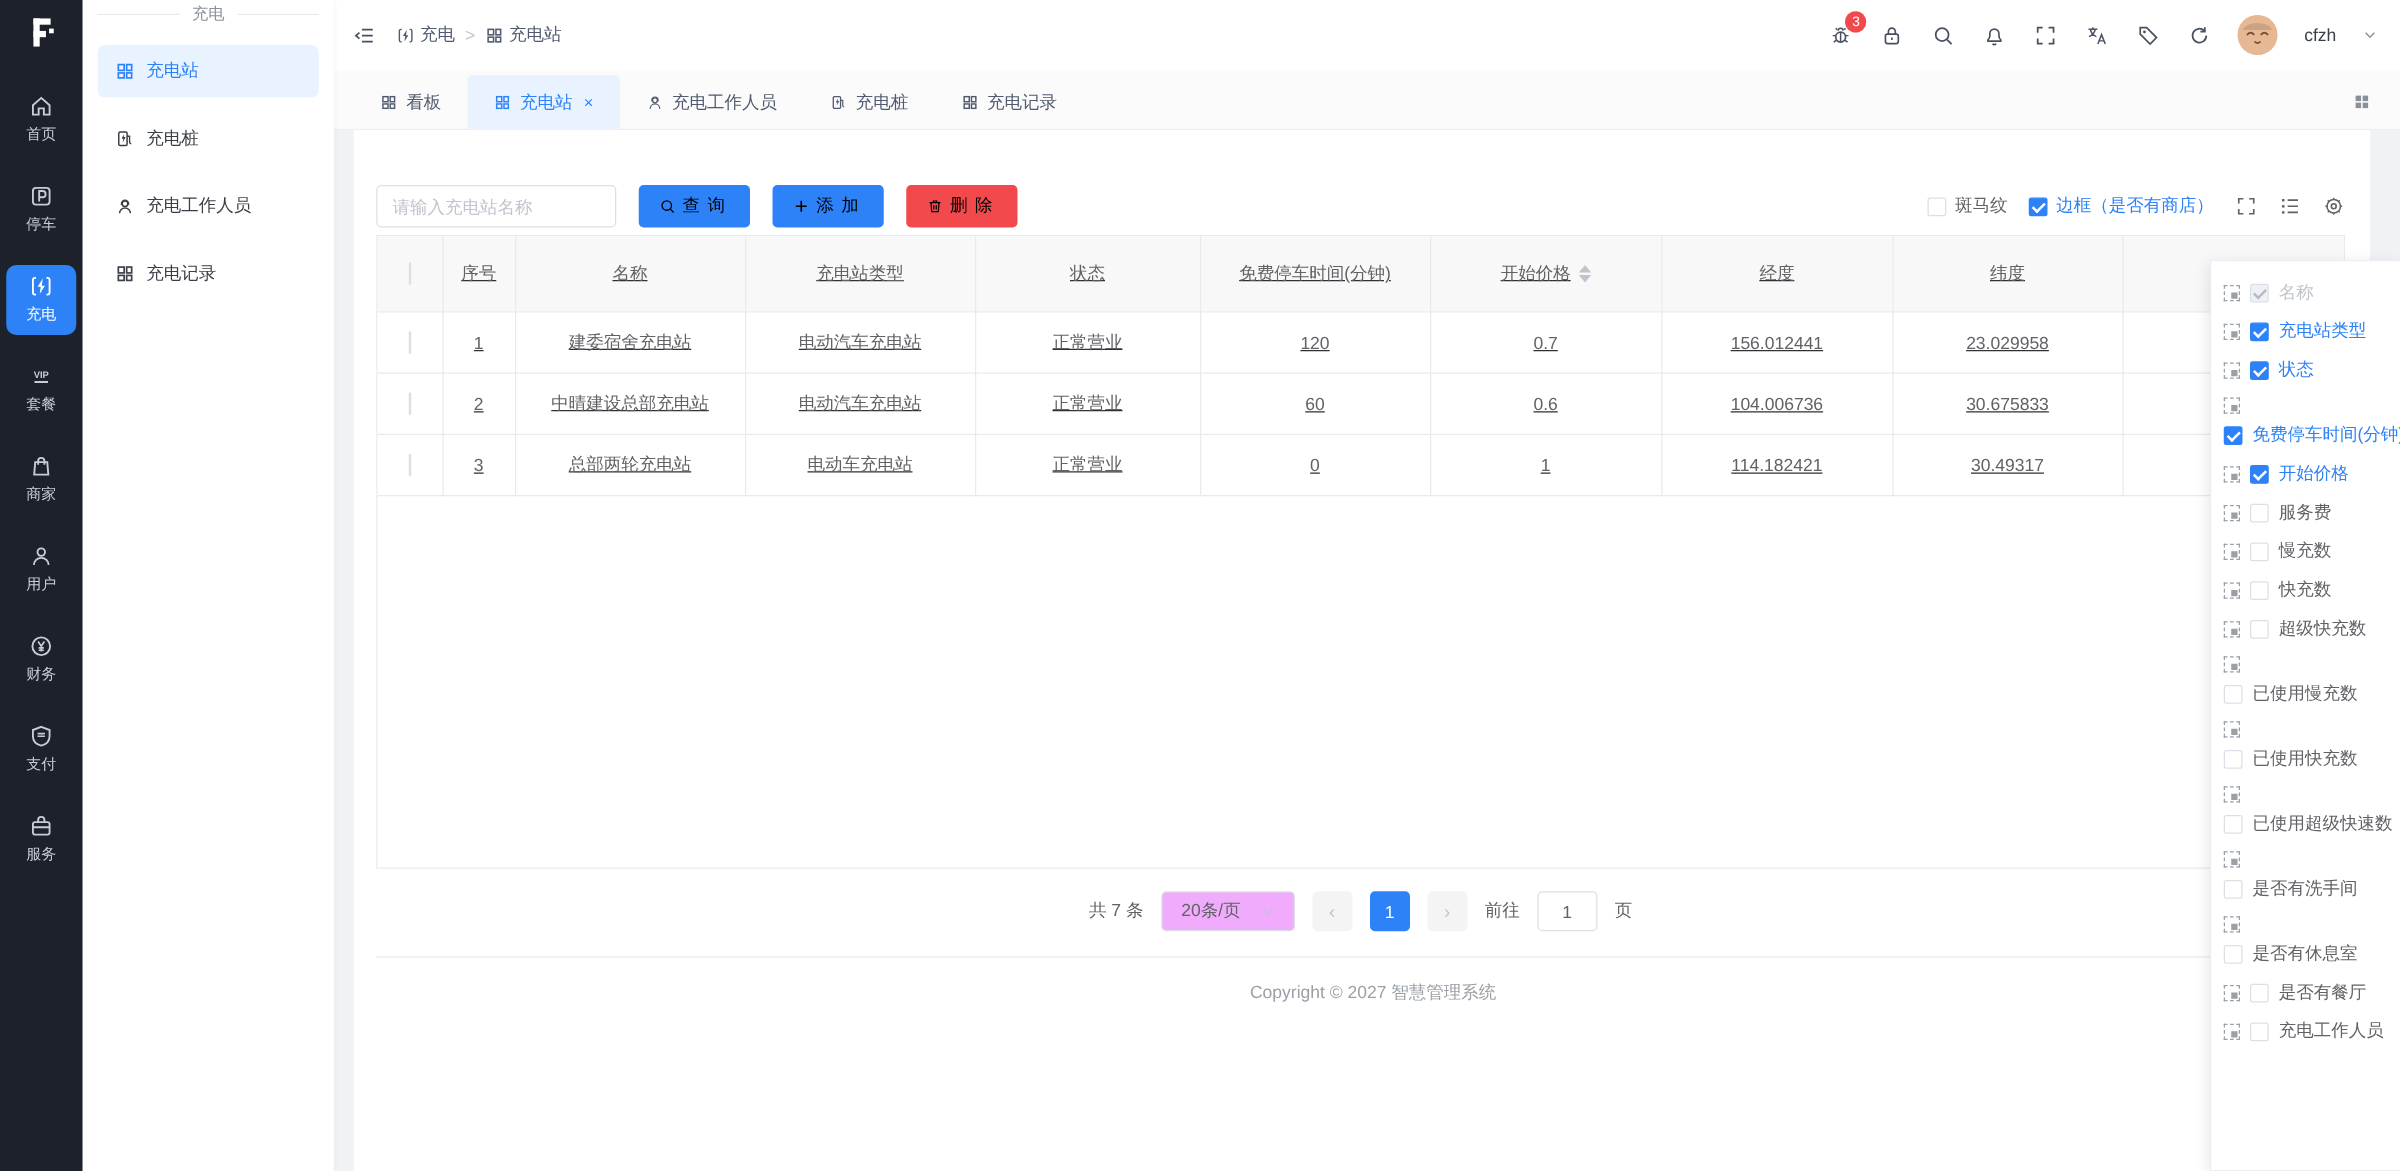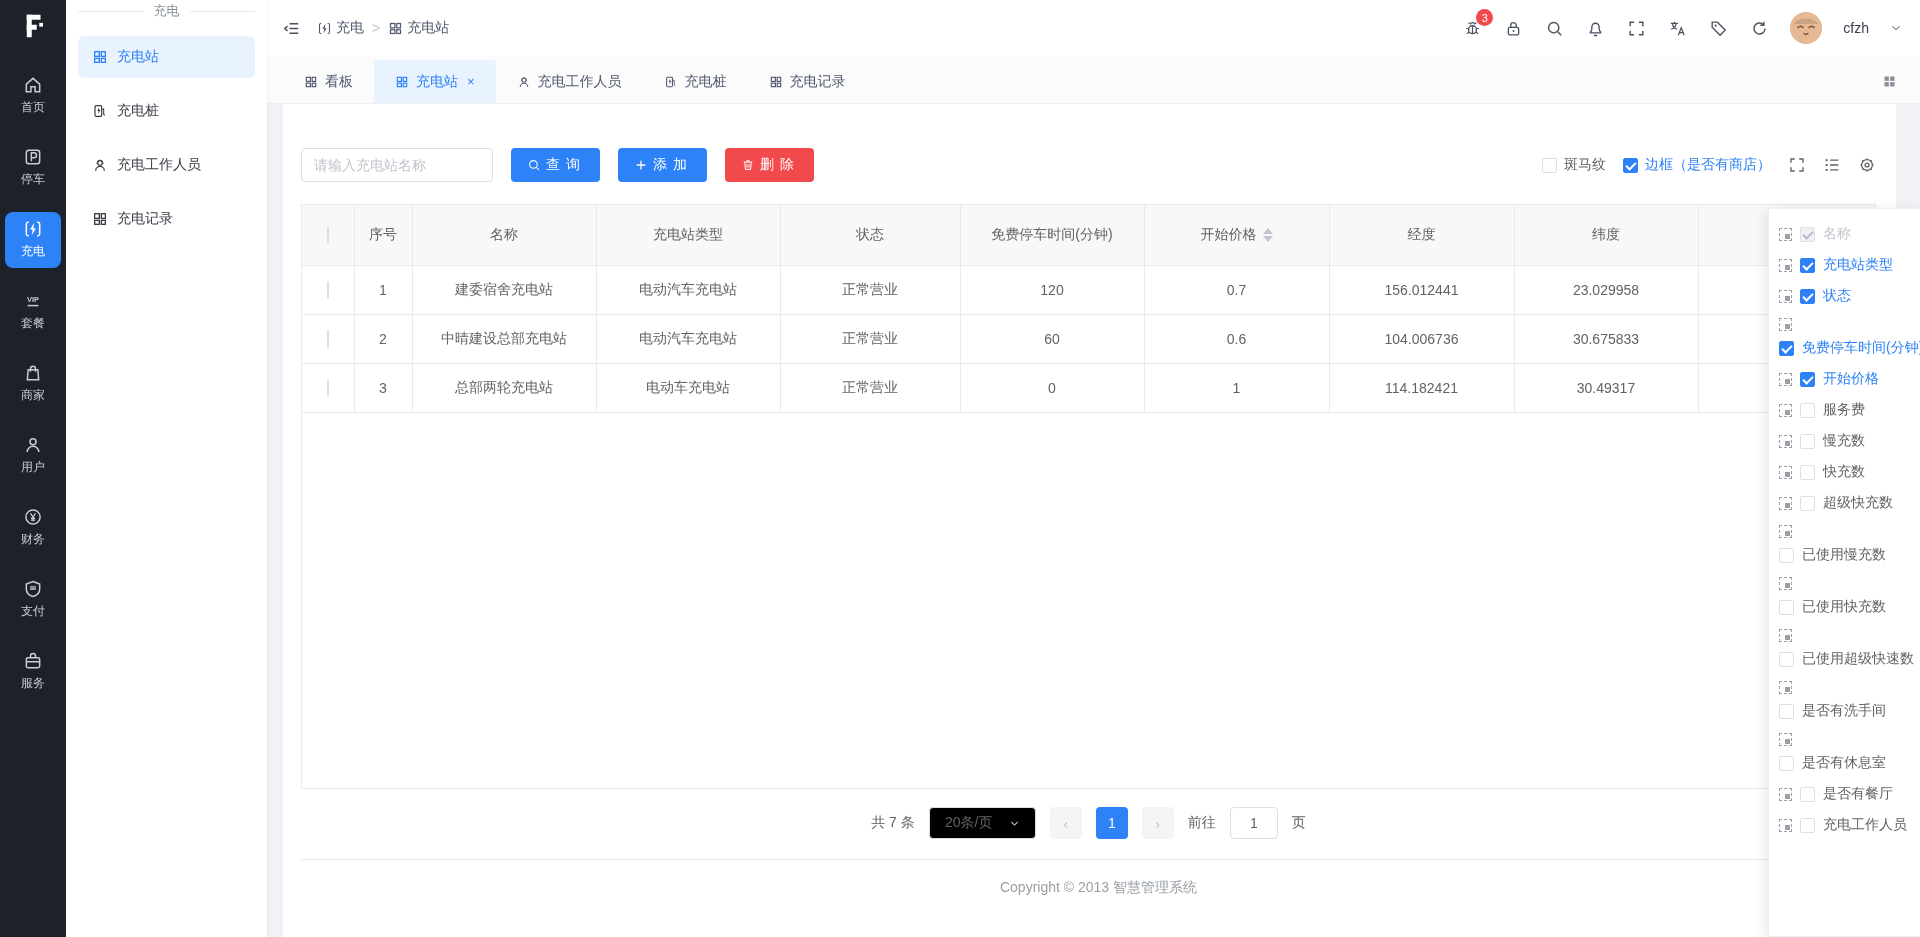--- a/index.html
+++ b/index.html
@@ -50,52 +50,52 @@
   .tab-close { font-size:13px; margin-left:2px; cursor:pointer; }
   .tabstrip-right { margin-left:auto; display:flex; align-items:center; }
   .gridmenu { width:30px; height:30px; display:flex; align-items:center; justify-content:center; color:#8a9099; cursor:pointer; }
   .gridmenu .ic { width:15px; height:15px; }
 
   
   .content { flex:1; background:#fff; margin:0 24px 0 16px; padding:44px 0 0 18px; position:relative; display:flex; flex-direction:column; }
   .toolbar { display:flex; align-items:center; padding-right:20px; }
   .search-input { width:192px; height:34px; border:1px solid #dcdfe6; border-radius:4px; padding:0 12px; font-size:14px; color:#606266; outline:none; }
   .search-input::placeholder { color:#c0c4cc; }
-  .btn { height:34px; border:none; border-radius:4px; color:#ffffff; font-size:14px; letter-spacing:6px; padding:0 14px 0 16px; display:inline-flex; align-items:center; gap:5px; cursor:pointer; margin-left:18px; font-family:inherit; }
+  .btn { height:34px; border:none; border-radius:4px; color:#000000; font-size:14px; letter-spacing:6px; padding:0 14px 0 16px; display:inline-flex; align-items:center; gap:5px; cursor:pointer; margin-left:18px; font-family:inherit; }
   .btn .ic { width:14px; height:14px; letter-spacing:0; }
   .btn-blue { background:#2e82f7; }
   .btn-red { background:#f2494d; }
   .toolbar-right { margin-left:auto; display:flex; align-items:center; gap:17px; }
   .opt { display:flex; align-items:center; gap:7px; font-size:14px; color:#606266; cursor:pointer; }
   .opt.on { color:#2e82f7; }
   .cb { width:15px; height:15px; border:1px solid #dcdfe6; border-radius:2px; background:#fff; position:relative; flex-shrink:0; }
   .cb.checked { background:#2e82f7; border-color:#2e82f7; }
   .cb.checked::after { content:""; position:absolute; left:4px; top:1px; width:4px; height:8px; border:solid #fff; border-width:0 2px 2px 0; transform:rotate(45deg); }
   .cb.dis { background:#eef1f6; border-color:#dcdfe6; }
   .cb.dis::after { content:""; position:absolute; left:4px; top:1px; width:4px; height:8px; border:solid #b6bcc6; border-width:0 2px 2px 0; transform:rotate(45deg); }
   .tool-ic { width:18px; height:18px; color:#606266; cursor:pointer; }
 
   
-  .table-wrap { margin-top:22px; margin-right:20px; height:585px; border:1px solid #e8eaec; overflow:hidden; }
+  .table-wrap { margin-top:6px; margin-right:20px; height:507px; border:1px solid #e8eaec; overflow:hidden;text-decoration:underline; }
   table { width:100%; border-collapse:collapse; table-layout:fixed; font-size:14px; color:#606266; }
   th,td { border-right:1px solid #e8eaec; border-bottom:1px solid #e8eaec; text-align:center; vertical-align:middle; }
   th:last-child, td:last-child { border-right:none; }
   thead th { background:#f8f8f9; font-weight:normal; color:#606266; height:60px; padding:6px 8px; }
   tbody td { height:49px; background:#fff; }
   .th-inner { display:flex; align-items:center; justify-content:center; gap:6px; line-height:19px; }
   .caret { display:inline-flex; flex-direction:column; gap:2px; }
   .caret i { width:0; height:0; border-left:5px solid transparent; border-right:5px solid transparent; display:block; }
   .caret .up { border-bottom:6px solid #c0c4cc; }
   .caret .dn { border-top:6px solid #c0c4cc; }
   .cb-cell { width:52px; }
   td .cb, th .cb { margin:0 auto; }
 
   
   .pager { display:flex; align-items:center; justify-content:center; gap:14px; margin:18px 20px 0 0; font-size:14px; color:#606266; }
-  .sel { width:107px; height:32px; border:1px solid #dcdfe6; border-radius:4px; display:flex; align-items:center; justify-content:center; gap:16px; color:#606266; cursor:pointer; background:#000000; }
+  .sel { width:107px; height:32px; border:1px solid #dcdfe6; border-radius:4px; display:flex; align-items:center; justify-content:center; gap:16px; color:#606266; cursor:pointer; background:#f0abfc; }
   .sel .ic { width:11px; height:11px; color:#c0c4cc; }
   .pg-btn { width:32px; height:32px; border-radius:4px; background:#f4f4f5; color:#c0c4cc; display:flex; align-items:center; justify-content:center; font-size:15px; cursor:pointer; }
   .pg-cur { width:32px; height:32px; border-radius:4px; background:#2e82f7; color:#fff; display:flex; align-items:center; justify-content:center; cursor:pointer; }
   .goto-input { width:48px; height:32px; border:1px solid #dcdfe6; border-radius:4px; text-align:center; font-size:14px; color:#606266; outline:none; }
 
   
   .footer { margin-top:20px; border-top:1px solid #ececec; text-align:center; padding:19px 0 14px; font-size:14px; color:#9aa0a6; }
 
   
   .col-panel { position:fixed; top:208px; right:0; bottom:0; width:152px; background:#fff; box-shadow:-2px 2px 12px rgba(0,0,0,.1); border:1px solid #ebeef5; border-right:none; z-index:40; padding:16px 0 0 10px; overflow:hidden; }
@@ -628,21 +628,21 @@
             </svg>
         </div>
         <span class="pg-btn">‹</span>
         <span class="pg-cur">1</span>
         <span class="pg-btn">›</span>
         <span>前往</span>
         <input class="goto-input" value="1" style="">
         <span>页</span>
       </div>
 
-      <div class="footer">Copyright © 2013 智慧管理系统</div>
+      <div class="footer">Copyright © 2027 智慧管理系统</div>
     </div>
   </div>
 
   <div class="col-panel" id="col-panel">
       <div class="panel-item dis">
         <span class="drag"></span>
         <label class="cb-label">
           <span class="cb dis"></span>
           <span>名称</span>
         </label>

